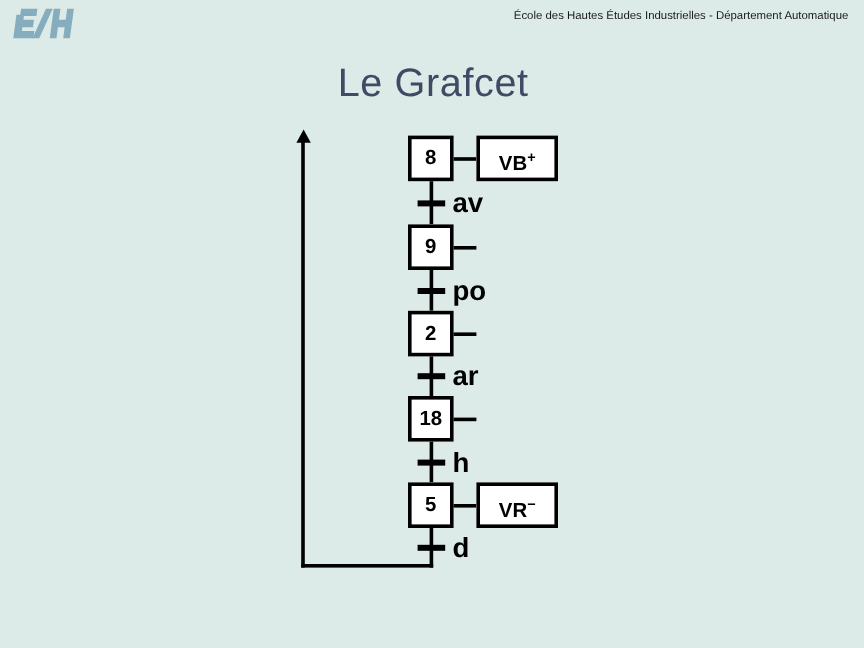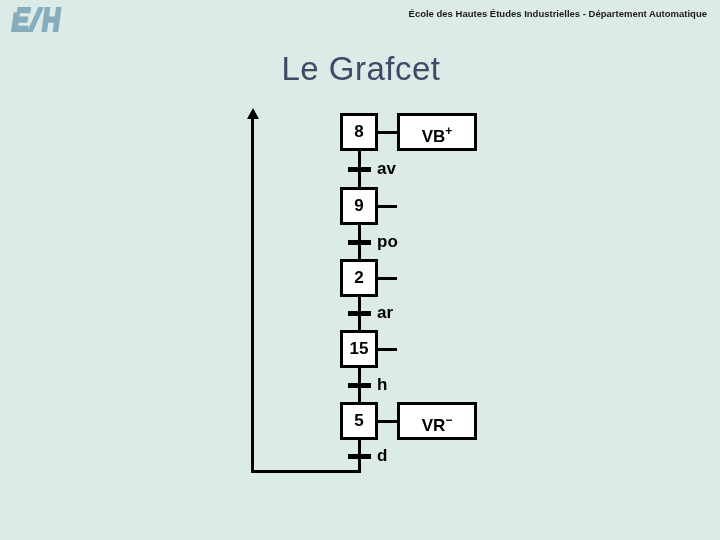--- a/index.html
+++ b/index.html
@@ -8,44 +8,43 @@
     background:#dcebe7;
     font-family:"Liberation Sans", sans-serif;
     position:relative;
     overflow:hidden;
   }
   .logo { position:absolute; left:8px; top:7px; }
   .hdr {
     position:absolute; top:8px; right:13px;
     text-align:right; font-size:9.5px; line-height:11.5px;
     color:#1a1a1a;
-    font-weight:bold;
   }
   .title {
     position:absolute; top:50px; left:0; width:722px;
     text-align:center; font-size:33px; letter-spacing:0.5px;
     color:#3f4a64;
   }
   .diagram { position:absolute; inset:0; }
   .box {
     position:absolute; box-sizing:border-box;
     background:#ffffff; border:3px solid #000;
     text-align:center; font-weight:bold; font-size:17px; color:#000;
     line-height:31px;
   }
   .step { left:340px; width:38px; height:38px; }
-  .abox { left:397px; width:80px; height:38px; }
+  .abox { left:397px; width:68px; height:38px; }
   .abox sup { font-size:12px; }
   .line { position:absolute; background:#000; }
   .conn { left:378px; width:19px; height:3px; }
   .link { left:357.5px; width:3px; }
   .tbar { left:347.5px; width:23px; height:5px; }
   .tlabel {
     position:absolute; left:377px; height:20px; line-height:20px;
-    font-weight:bold; font-size:17px; color:#000;
+    font-weight:bold; font-size:23px; color:#000;
   }
   .fb-v { left:251px; top:117px; width:3px; height:356px; }
   .fb-h { left:251px; top:470px; width:110px; height:3px; }
   .arrow {
     position:absolute; left:246.5px; top:108px; width:0; height:0;
     border-left:6px solid transparent; border-right:6px solid transparent;
     border-bottom:11px solid #000;
   }
 </style>
 </head>
@@ -83,21 +82,21 @@
   <div class="line link" style="top:225px;height:34px"></div>
   <div class="line tbar" style="top:239.5px"></div>
   <div class="tlabel" style="top:232px">po</div>
 
   <div class="box step" style="top:259px">2</div>
   <div class="line conn" style="top:276.5px"></div>
   <div class="line link" style="top:297px;height:33px"></div>
   <div class="line tbar" style="top:311px"></div>
   <div class="tlabel" style="top:303px">ar</div>
 
-  <div class="box step" style="top:330px">15</div>
+  <div class="box step" style="top:330px">18</div>
   <div class="line conn" style="top:347.5px"></div>
   <div class="line link" style="top:368px;height:34px"></div>
   <div class="line tbar" style="top:382.5px"></div>
   <div class="tlabel" style="top:375px">h</div>
 
   <div class="box step" style="top:402px">5</div>
   <div class="line conn" style="top:419.5px"></div>
   <div class="box abox" style="top:402px"><span>VR</span><sup>−</sup></div>
   <div class="line link" style="top:440px;height:33px"></div>
   <div class="line tbar" style="top:453.5px"></div>

